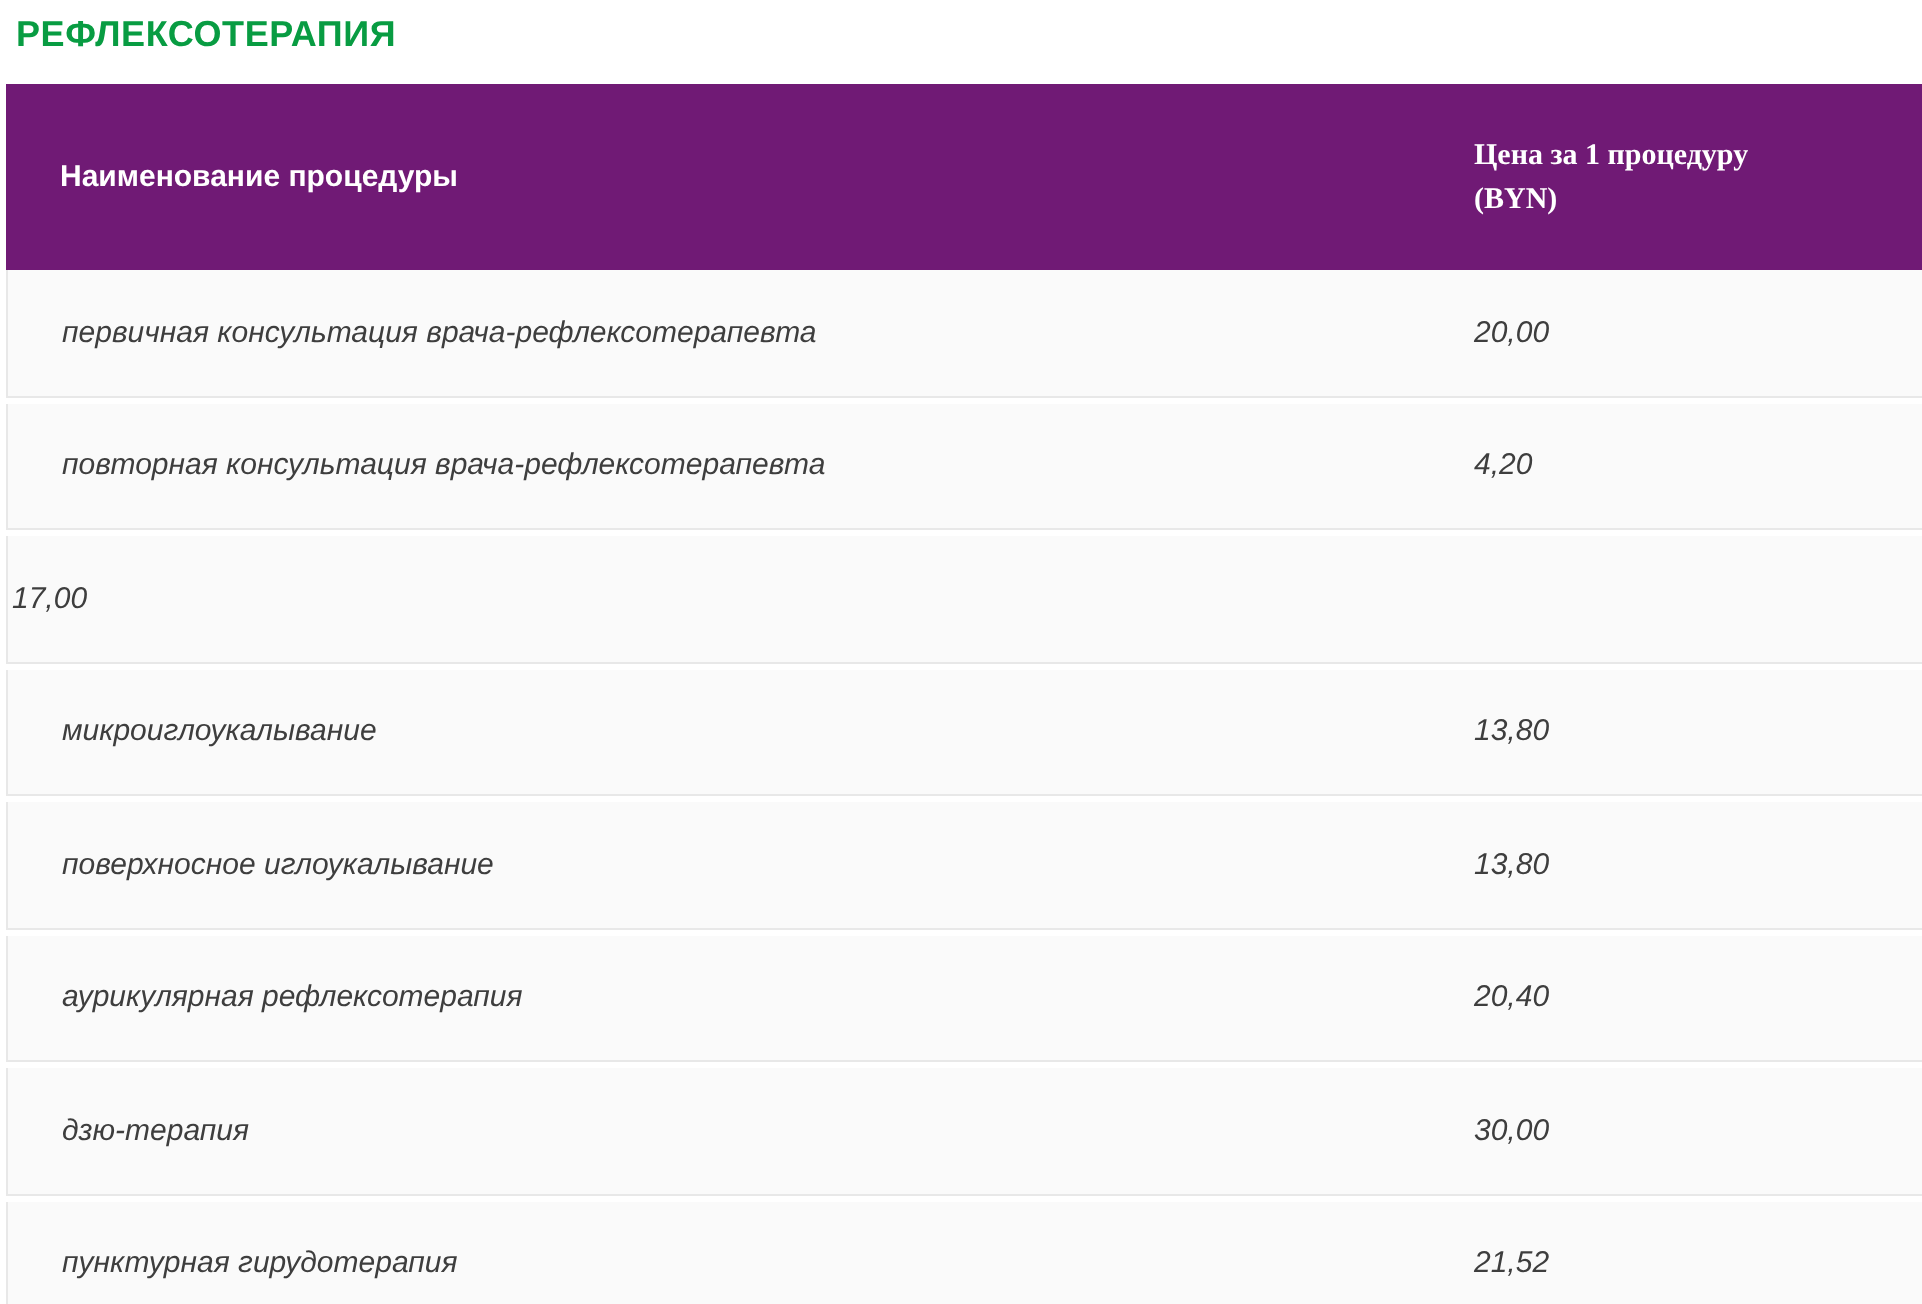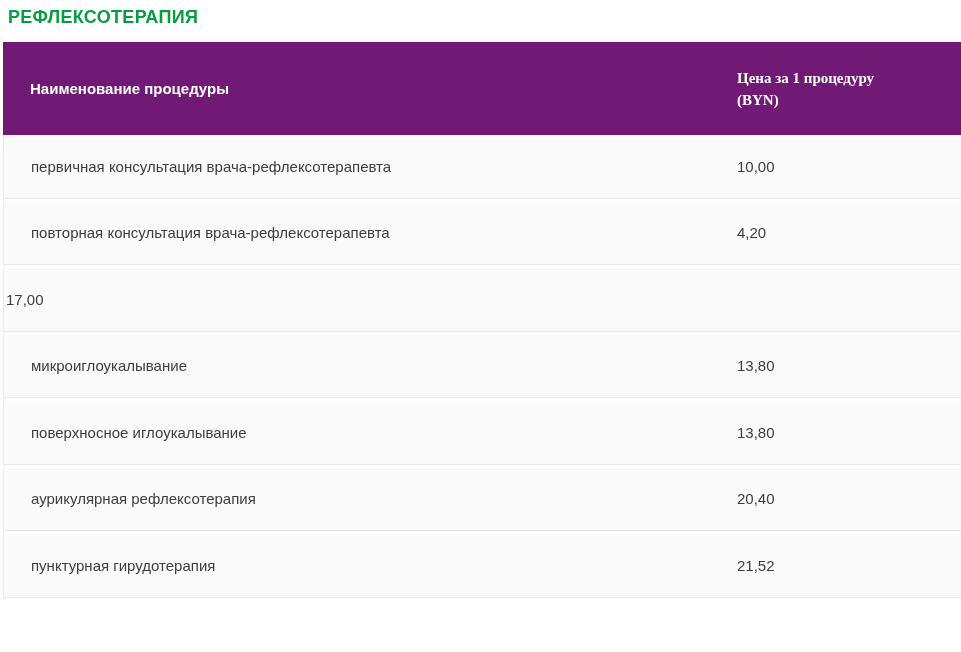--- a/index.html
+++ b/index.html
@@ -51,41 +51,42 @@
   .row {
     display: flex;
     align-items: center;
     height: 63.5px;
     background: #fafafa;
     border-left: 1px solid #e8e8e8;
     border-bottom: 1px solid #e8e8e8;
     margin-bottom: 3px;
     font-size: 15px;
     color: #3e3e3e;
+    font-style: italic;
   }
   .row .cell-name { flex: 0 0 731px; }
 </style>
 </head>
 <body>
 
 <div class="page">
 
   <h2 class="page-title">РЕФЛЕКСОТЕРАПИЯ</h2>
 
   <div class="price-table">
 
     <div class="thead">
       <div class="cell-name">Наименование процедуры</div>
       <div class="cell-price">Цена за 1 процедуру (BYN)</div>
     </div>
 
     <div class="tbody">
   <div class="row">
     <div class="cell-name">первичная консультация врача-рефлексотерапевта</div>
-    <div class="cell-price">10,00</div>
+    <div class="cell-price">20,00</div>
   </div>
 
   <div class="row">
     <div class="cell-name">повторная консультация врача-рефлексотерапевта</div>
     <div class="cell-price">4,20</div>
   </div>
 
   <div class="row">
     <div class="cell-price">17,00</div>
   </div>
@@ -98,20 +99,24 @@
   <div class="row">
     <div class="cell-name">поверхносное иглоукалывание</div>
     <div class="cell-price">13,80</div>
   </div>
 
   <div class="row">
     <div class="cell-name">аурикулярная рефлексотерапия</div>
     <div class="cell-price">20,40</div>
   </div>
 
+  <div class="row">
+    <div class="cell-name">дзю-терапия</div>
+    <div class="cell-price">30,00</div>
+  </div>
 
   <div class="row">
     <div class="cell-name">пунктурная гирудотерапия</div>
     <div class="cell-price">21,52</div>
   </div>
 </div>
 
   </div>
 </div>
 

